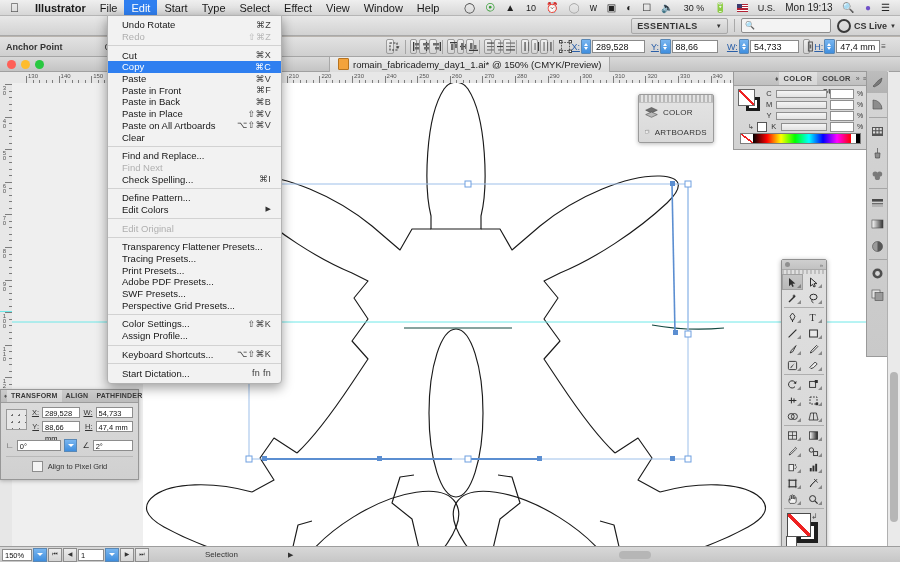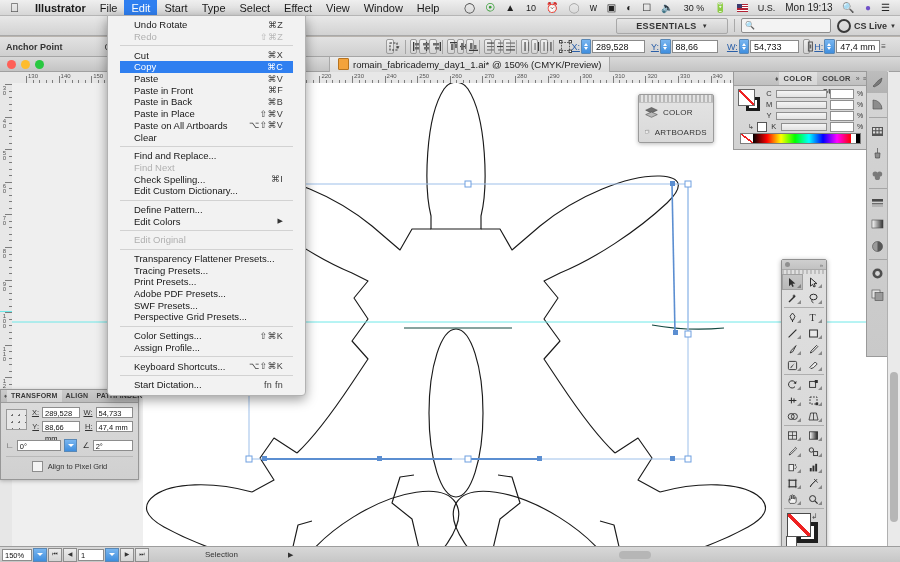--- a/index.html
+++ b/index.html
@@ -35,22 +35,22 @@
 
   
   .ctrlbar{
     position:absolute;left:0;top:16px;width:900px;height:20px;
     background:linear-gradient(to bottom,#e8e8e8,#d2d2d2);
     border-bottom:1px solid #a9a9a9;
     display:flex;align-items:center;box-sizing:border-box;
   }
   .ws-right{margin-left:auto;display:flex;align-items:center;gap:6px;padding-right:4px;}
   .ws-btn{font-size:9px;font-weight:bold;letter-spacing:.4px;color:#333;
-    padding:2px 19px;border-radius:2px;background:linear-gradient(to bottom,#e6e6e6,#cdcdcd);
-    border:1px solid #a8a8a8;display:flex;align-items:center;gap:5px;text-align:center;}
+    padding:2px 5px;border-radius:2px;background:linear-gradient(to bottom,#e6e6e6,#cdcdcd);
+    border:1px solid #a8a8a8;display:flex;align-items:center;gap:18px;text-align:center;}
   .ws-sep{width:1px;height:13px;background:#a9a9a9;}
   .searchbox{width:85px;height:13px;border:1px solid #8d8d8d;background:#f3f3f3;border-radius:2px;
     display:flex;align-items:center;padding-left:3px;}
   .cslive{display:flex;align-items:center;gap:3px;font-size:9px;font-weight:bold;color:#333;}
   .cslive .o{width:10px;height:10px;border:2px solid #3a3a3a;border-radius:50%;}
 
   
   .optbar{
     position:absolute;left:0;top:37px;width:900px;height:20px;
     background:linear-gradient(to bottom,#e2e2e2,#cfcfcf);
@@ -191,21 +191,21 @@
   .xf-rot .inp{height:11px;line-height:11px;background:#fff;border:1px solid #8d8d8d;font-size:7.5px;padding:0 2px;color:#111;box-sizing:border-box;}
   .xf-drop{width:11px;height:11px;background:linear-gradient(to bottom,#79b6f0,#3f8ede);border:1px solid #5a88b5;position:relative;}
   .xf-drop:after{content:"";position:absolute;left:3px;top:4px;border-left:3px solid transparent;border-right:3px solid transparent;border-top:3px solid #fff;}
   .xf-foot{border-top:1px solid #b9b9b9;margin-top:4px;padding:4px 0 5px;display:flex;align-items:center;justify-content:center;gap:5px;}
   .xf-foot .cb{width:9px;height:9px;border:1px solid #8d8d8d;background:#f4f4f4;}
   .xf-foot .t{font-size:7.5px;color:#333;}
 
   
   .menu{position:absolute;left:107px;top:15px;width:173px;
     background:#f2f2f2;border:1px solid #b2b2b2;border-radius:0 0 4px 4px;
-    box-shadow:0 4px 12px rgba(0,0,0,.38);padding:3px 12px 4px;z-index:50;}
+    box-shadow:0 4px 12px rgba(0,0,0,.38);padding:3px 0 4px;z-index:50;}
   .mrow{display:flex;align-items:center;height:11.7px;padding:0 10px 0 14px;
     font-size:9.5px;color:#161616;white-space:nowrap;}
   .mrow .t{flex:1;}
   .mrow .sc{font-size:9px;color:#3b3b3b;margin-left:12px;letter-spacing:.3px;}
   .mrow.dis{color:#b0b0b0;}
   .mrow.dis .sc{color:#b8b8b8;}
   .mrow.hl{background:#2f7ff0;color:#fff;}
   .mrow.hl .sc{color:#fff;}
   .mrow .arr{font-size:7px;color:#333;margin-left:10px;}
   .msep{height:1px;background:#d2d2d2;margin:3px 0;}
@@ -1218,23 +1218,20 @@
       <div class="mrow">
         <span class="t">Find and Replace...</span>
       </div>
       <div class="mrow dis">
         <span class="t">Find Next</span>
       </div>
       <div class="mrow">
         <span class="t">Check Spelling...</span>
         <span class="sc">⌘I</span>
       </div>
-      <div class="mrow">
-        <span class="t">Edit Custom Dictionary...</span>
-      </div>
       <div class="msep"></div>
       <div class="mrow">
         <span class="t">Define Pattern...</span>
       </div>
       <div class="mrow">
         <span class="t">Edit Colors</span>
         <span class="arr">▶</span>
       </div>
       <div class="msep"></div>
       <div class="mrow dis">

